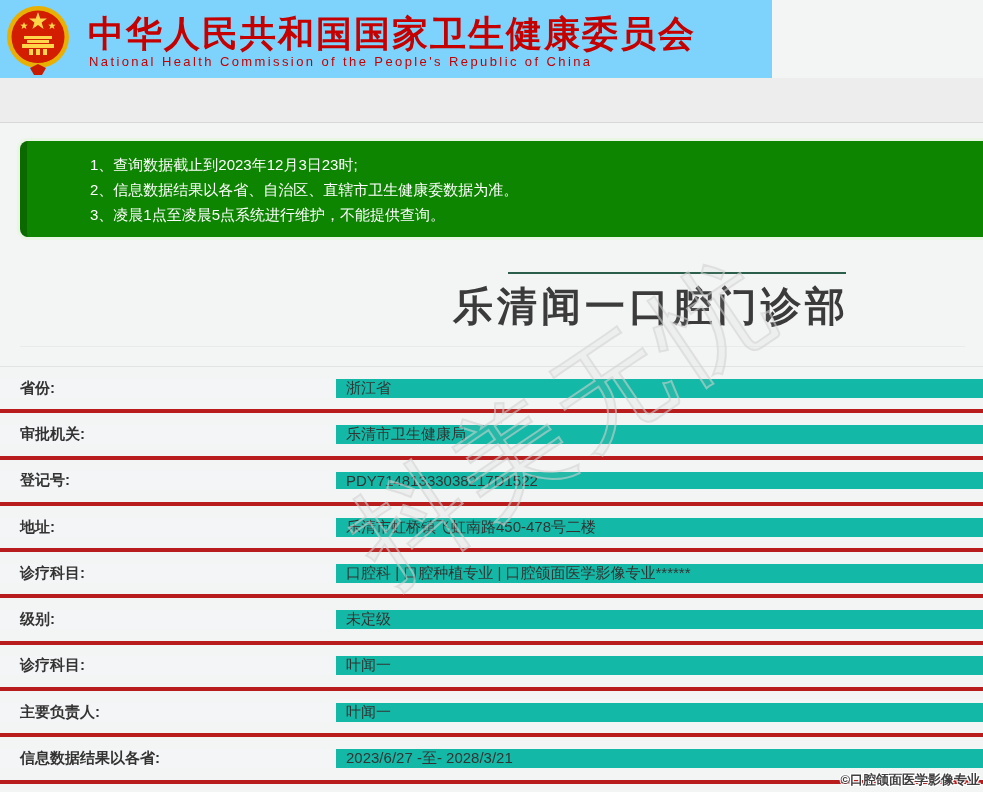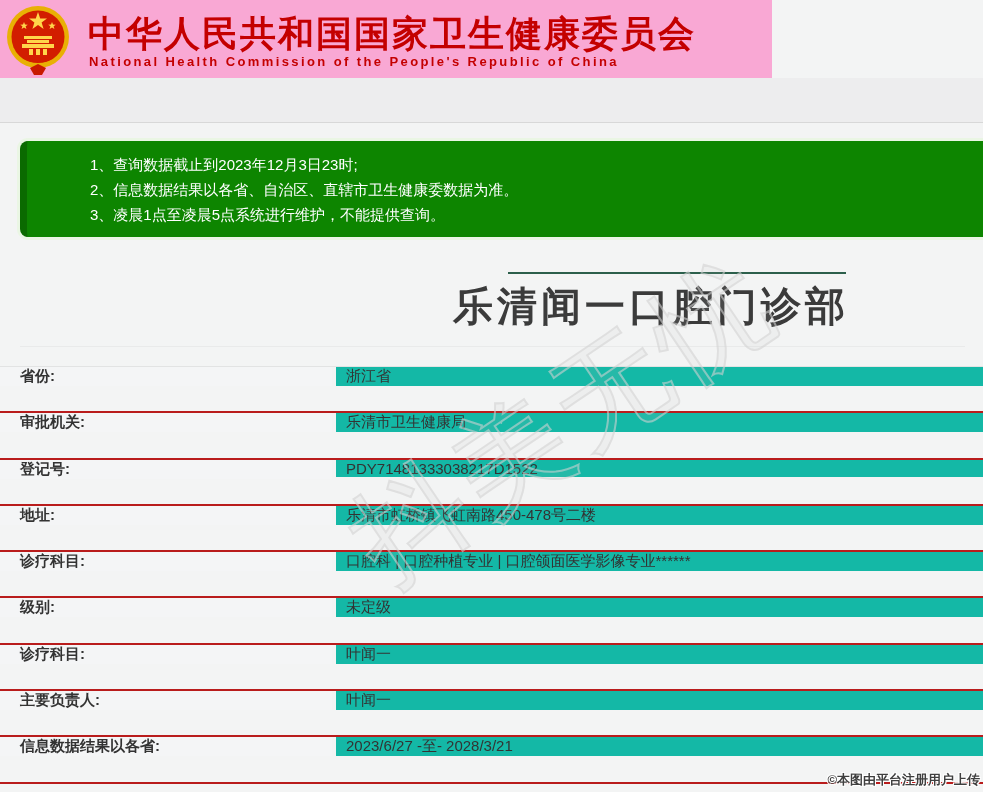--- a/index.html
+++ b/index.html
@@ -5,31 +5,31 @@
   html,body{margin:0;padding:0;}
   body{
     width:983px;height:792px;position:relative;overflow:hidden;
     background:#f3f4f4;
     font-family:"Liberation Sans","DejaVu Sans",sans-serif;
     color:#333;
   }
   
   .header{
     position:absolute;left:0;top:0;width:772px;height:78px;
-    background:#f9a8d4;
+    background:#7dd3fc;
   }
   .emblem{position:absolute;left:6px;top:2px;width:64px;height:74px;}
   .header-title-cn{
     position:absolute;left:88px;top:10px;
     font-size:36px;font-weight:700;color:#c40000;letter-spacing:2px;
     white-space:nowrap;
   }
   .header-title-en{
     position:absolute;left:89px;top:54px;
-    font-size:13px;font-weight:700;color:#c40000;letter-spacing:2.4px;
+    font-size:13px;font-weight:400;color:#c40000;letter-spacing:2.4px;
     white-space:nowrap;
   }
   
   .subheader-band{
     position:absolute;left:0;top:78px;width:983px;height:44px;
     background:#ededee;border-bottom:1px solid #d8d8d8;
   }
   
   .notice{
     position:absolute;left:20px;top:141px;width:975px;height:96px;
@@ -63,21 +63,21 @@
     -webkit-text-stroke:2px #d2d2d2;
     opacity:.6;pointer-events:none;white-space:nowrap;z-index:5;
   }
   
   .info-table{
     position:absolute;left:0;top:366px;width:983px;
     border-top:1px solid #e2e3e3;
   }
   .info-row{
     display:flex;height:46.3px;box-sizing:border-box;
-    border-bottom:2px solid #b91c1c;align-items:flex-start;
+    border-bottom:4px solid #b91c1c;align-items:center;
   }
   .info-label{
     width:332px;background:#f4f5f6;display:flex;align-items:center;
     box-sizing:border-box;padding-left:20px;
     font-size:15px;font-weight:700;color:#333;
   }
   .cell-gap{width:4px;background:#ffffff;}
   .info-value{
     flex:1;background:#14b8a6;display:flex;align-items:center;
     box-sizing:border-box;padding-left:10px;
@@ -168,13 +168,13 @@
     <div class="cell-gap"></div>
     <div class="info-value">叶闻一</div>
   </div>
   <div class="info-row">
     <div class="info-label">信息数据结果以各省:</div>
     <div class="cell-gap"></div>
     <div class="info-value">2023/6/27 -至- 2028/3/21</div>
   </div>
 </div>
 
-<div class="credit">©本图由平台注册用户上传</div>
+<div class="credit">©口腔颌面医学影像专业</div>
 
 </body></html>

